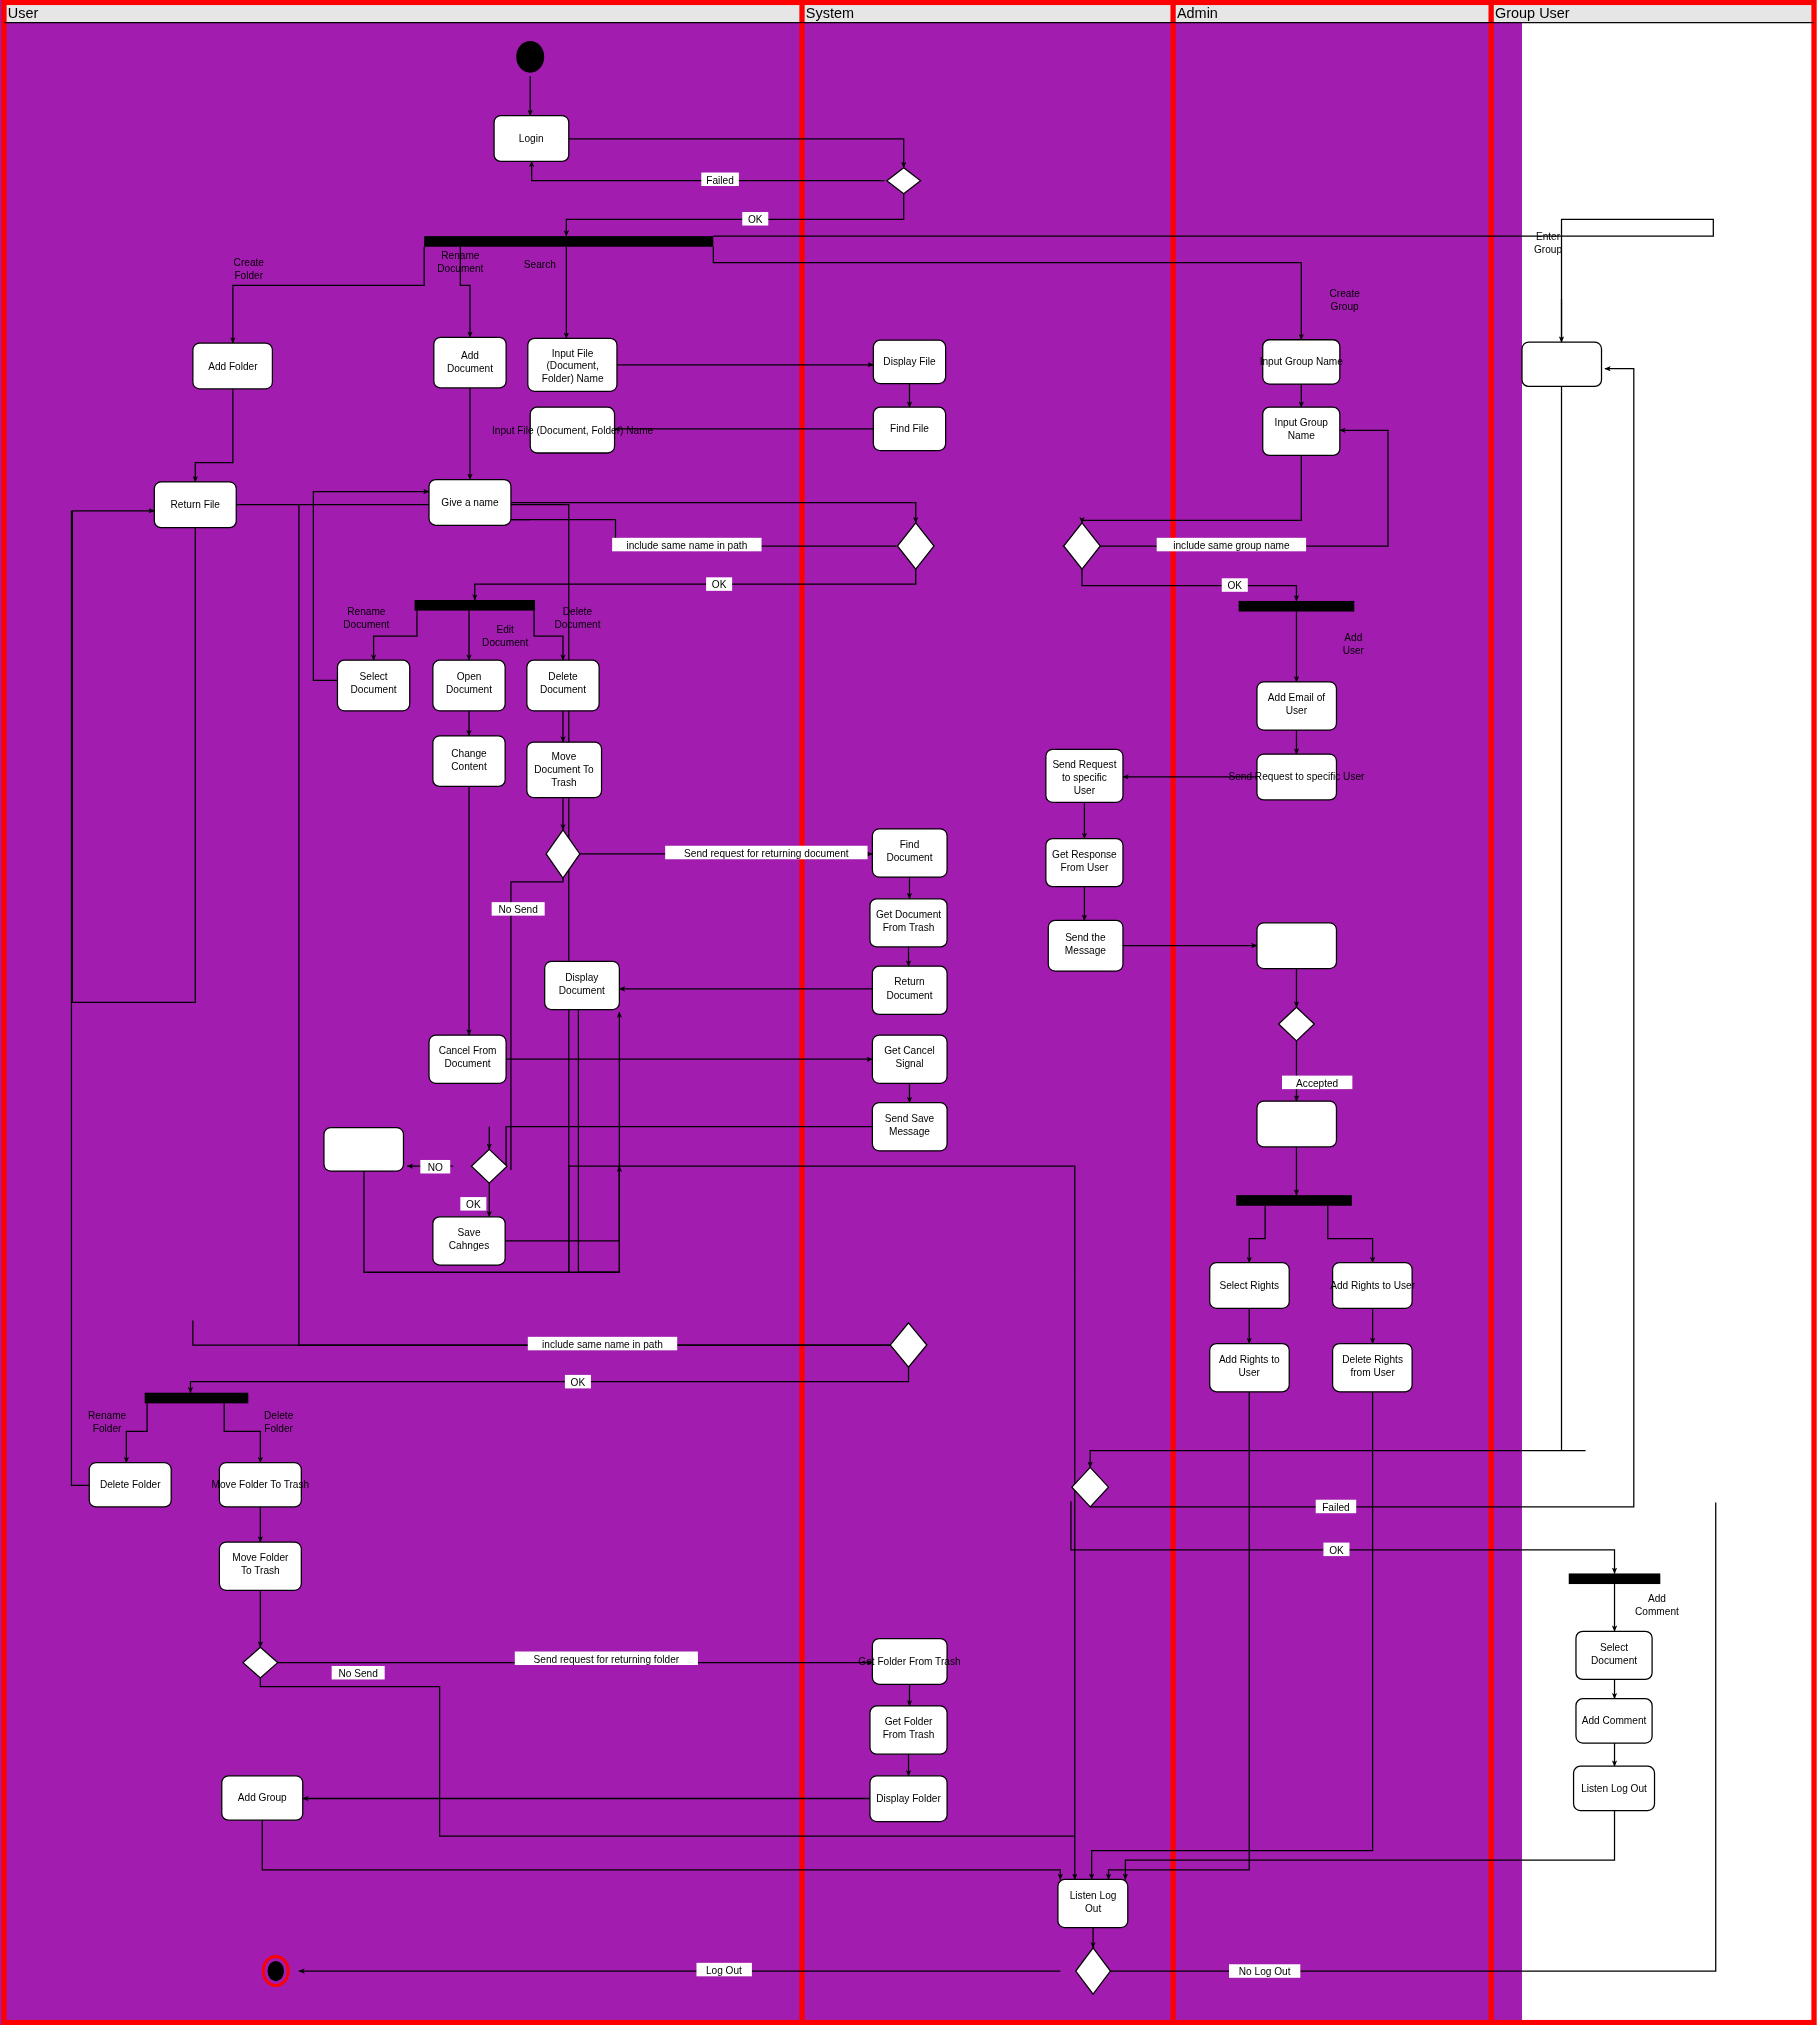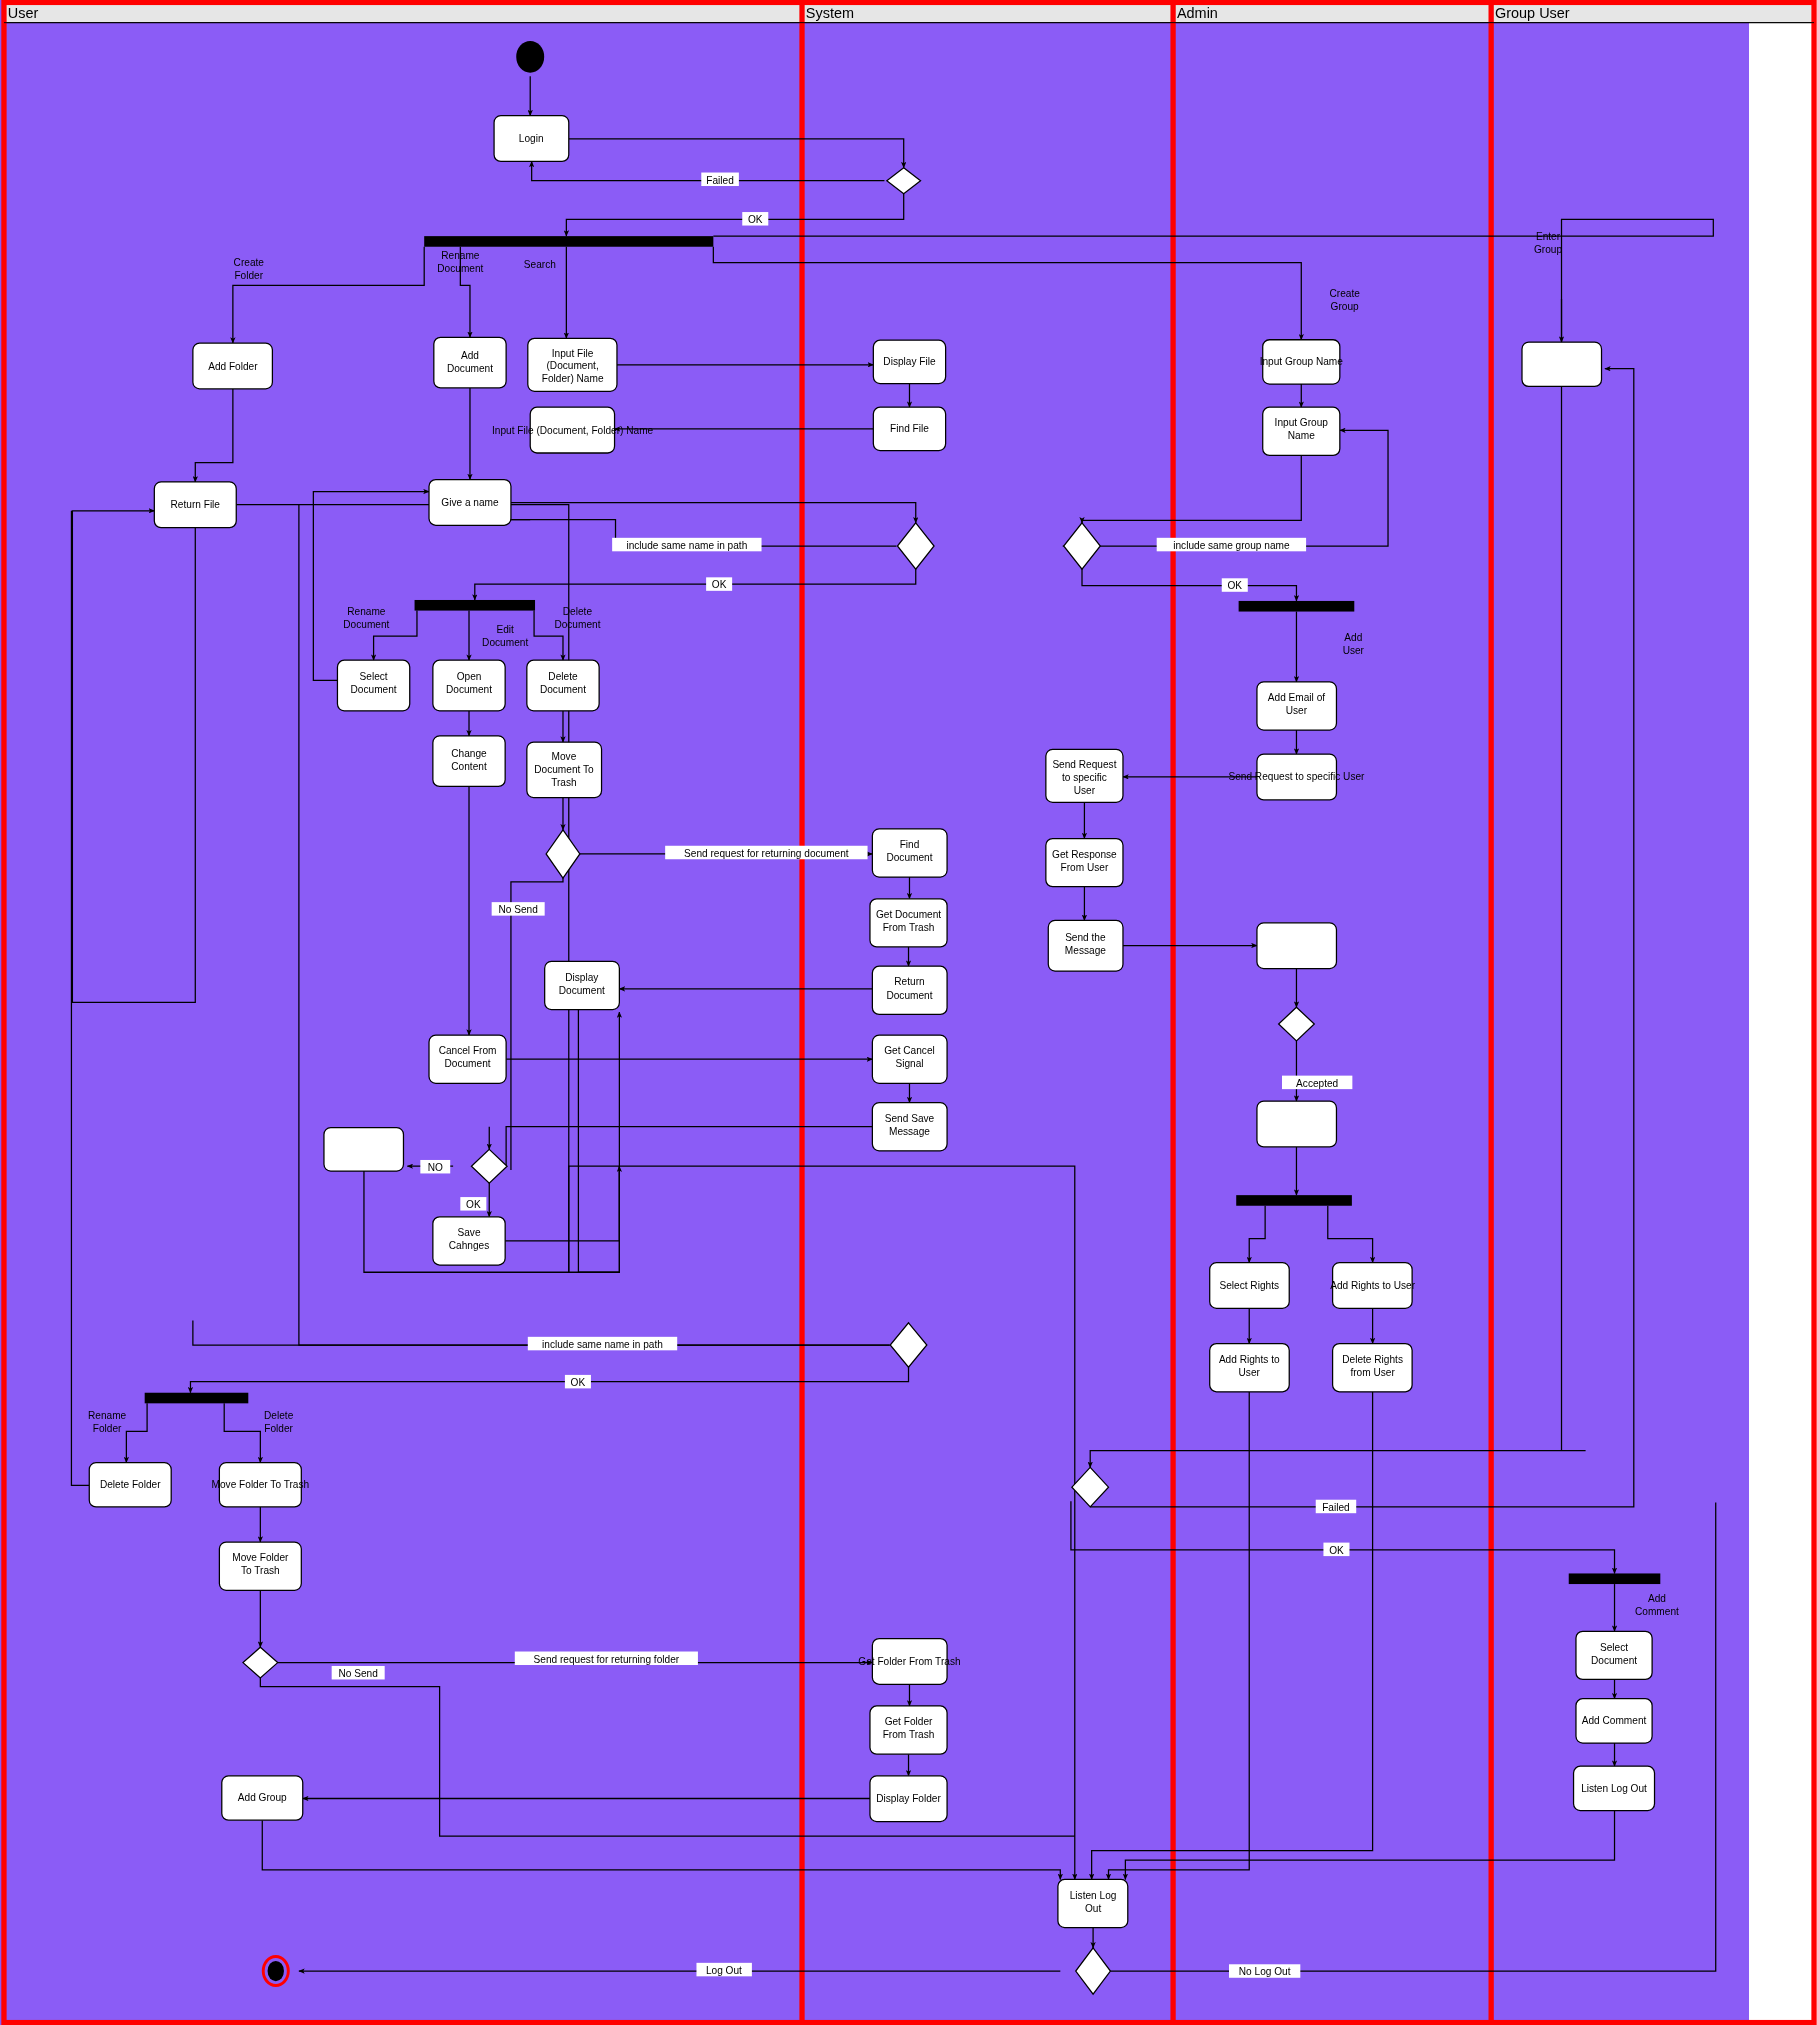--- a/index.html
+++ b/index.html
@@ -1,17 +1,17 @@
 <!DOCTYPE html>
 <html style="font-size:7.7px"><head>
 <meta charset="utf-8">
 <style>
   html,body{margin:0;padding:0;background:#ffffff;}
   body{font-family:"Liberation Sans", sans-serif;}
-  #canvas-wrap{position:relative;width:1749px;height:2025px;background:#8b5cf6;}
+  #canvas-wrap{position:relative;width:1522px;height:2025px;background:#a21caf;}
   svg{display:block;}
   .lane-header-text{font-size:30px;fill:#000;font-family:"Liberation Sans", sans-serif;}
   .node-text{font-size:21px;fill:#000;font-family:"Liberation Sans", sans-serif;text-anchor:middle;}
   .edge-text{font-size:21px;fill:#000;font-family:"Liberation Sans", sans-serif;text-anchor:middle;}
   .edge{stroke:#000;stroke-width:2.6;fill:none;}
   .nodebox{fill:#ffffff;stroke:#000000;stroke-width:2.6;}
   .bar{fill:#000000;}
   .diamond{fill:#ffffff;stroke:#000000;stroke-width:2.6;}
   .lane-div{stroke:#ff0000;stroke-width:11;}
   .lane-head-bg{fill:#e6e6e6;stroke:#000;stroke-width:2;}

